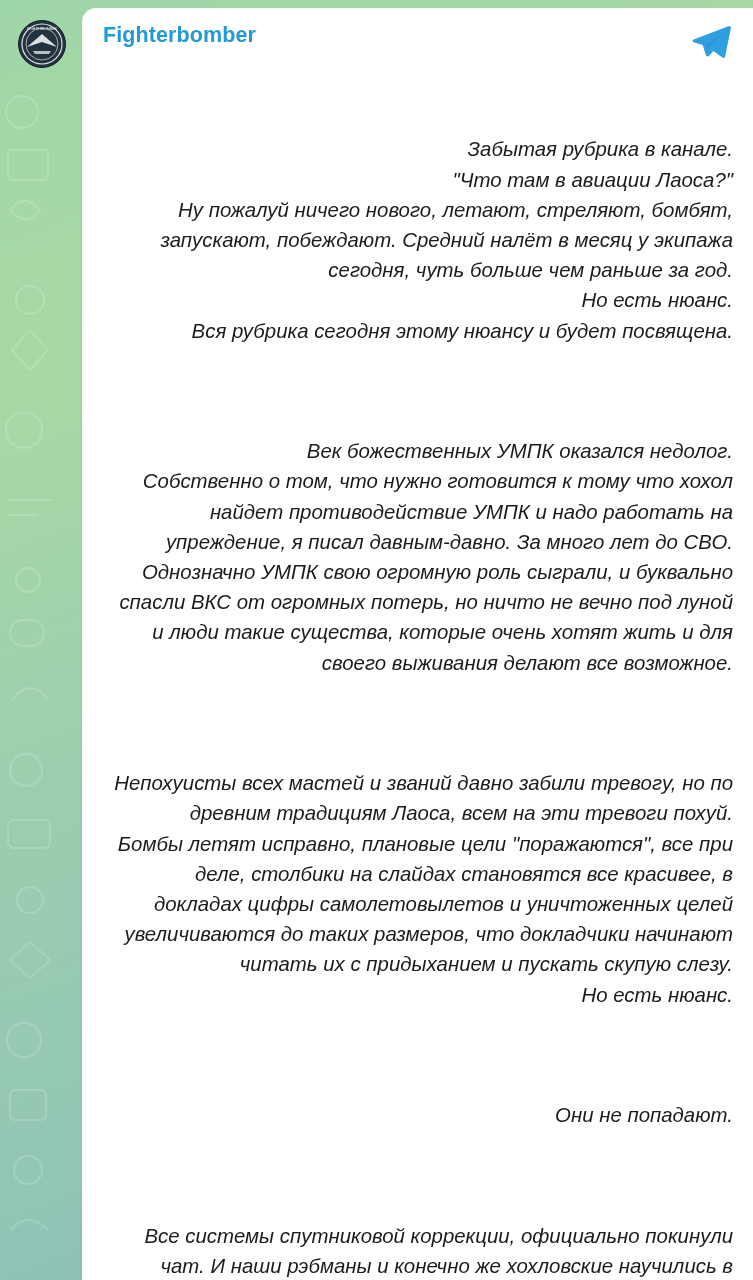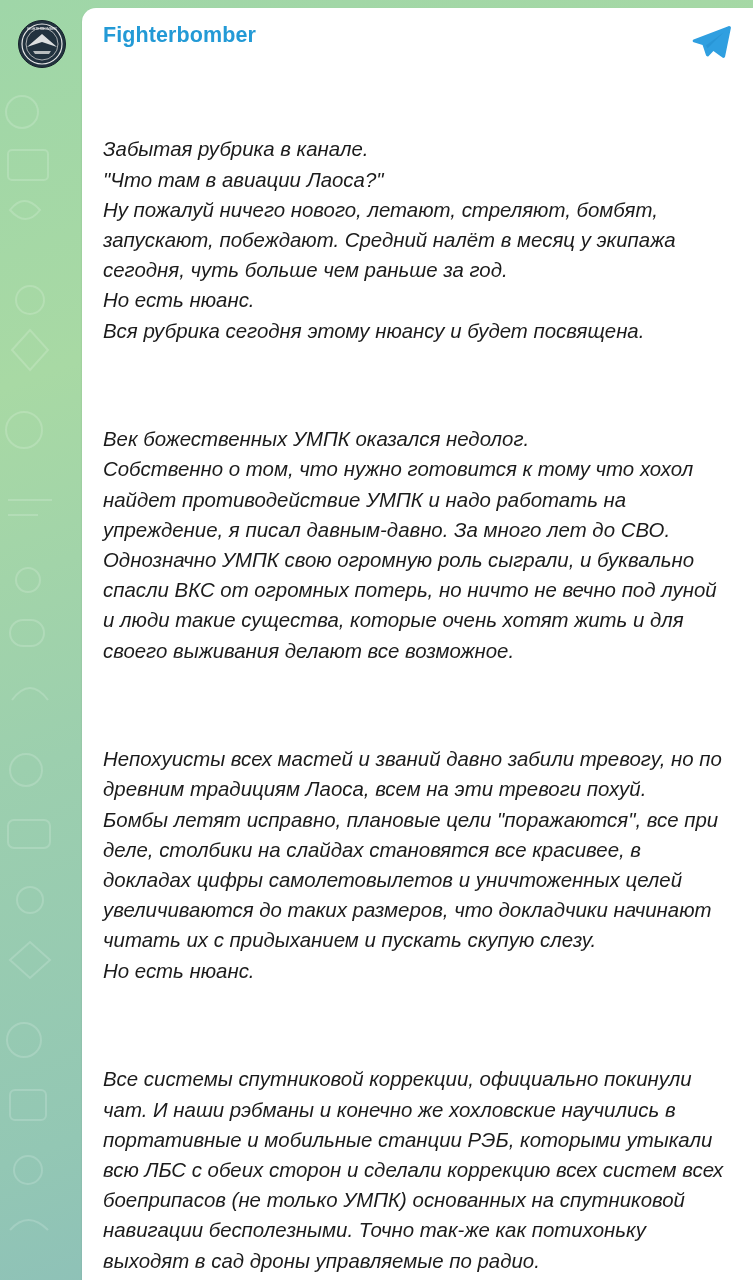--- a/index.html
+++ b/index.html
@@ -22,20 +22,21 @@
     opacity: 0.30;
     pointer-events: none;
   }
 
   .chat-wrap {
     position: absolute;
     left: 0;
     top: 0;
     width: 753px;
     height: 1280px;
+    text-align: right;
   }
 
   .avatar {
     position: absolute;
     left: 18px;
     top: 20px;
     width: 46px;
     height: 46px;
     border-radius: 50%;
     background: #20303c;
@@ -81,21 +82,21 @@
     margin-top: 10px;
     color: #1b1b1b;
     font-size: 20.4px;
     line-height: 30.2px;
     white-space: pre-wrap;
     word-wrap: break-word;
     letter-spacing: 0.01px;
   }
 
   .para { margin: 0 0 0 0; font-style: italic; }
-  .para + .para { margin-top: 18px; }
+  .para + .para { margin-top: 30px; }
 </style>
 </head>
 <body>
 
 <div class="doodle-layer">
   <svg width="753" height="1280" viewBox="0 0 753 1280" xmlns="http://www.w3.org/2000/svg">
     <g fill="none" stroke="#ffffff" stroke-opacity="0.55" stroke-width="2">
       <circle cx="22" cy="112" r="16"></circle>
       <rect x="8" y="150" width="40" height="30" rx="4"></rect>
       <path d="M10 210 q14 -18 30 0 q-14 18 -30 0 z"></path>
@@ -149,17 +150,18 @@
 "Что там в авиации Лаоса?"
 Ну пожалуй ничего нового, летают, стреляют, бомбят, запускают, побеждают. Средний налёт в месяц у экипажа сегодня, чуть больше чем раньше за год.
 Но есть нюанс.
 Вся рубрика сегодня этому нюансу и будет посвящена.</div>
       <div class="para">Век божественных УМПК оказался недолог.
 Собственно о том, что нужно готовится к тому что хохол найдет противодействие УМПК и надо работать на упреждение, я писал давным-давно. За много лет до СВО.
 Однозначно УМПК свою огромную роль сыграли, и буквально спасли ВКС от огромных потерь, но ничто не вечно под луной и люди такие существа, которые очень хотят жить и для своего выживания делают все возможное.</div>
       <div class="para">Непохуисты всех мастей и званий давно забили тревогу, но по древним традициям Лаоса, всем на эти тревоги похуй.
 Бомбы летят исправно, плановые цели "поражаются", все при деле, столбики на слайдах становятся все красивее, в докладах цифры самолетовылетов и уничтоженных целей увеличиваются до таких размеров, что докладчики начинают читать их с придыханием и пускать скупую слезу.
 Но есть нюанс.</div>
+      <div class="para">Они не попадают.</div>
       <div class="para">Все системы спутниковой коррекции, официально покинули чат. И наши рэбманы и конечно же хохловские научились в портативные и мобильные станции РЭБ, которыми утыкали всю ЛБС с обеих сторон и сделали коррекцию всех систем всех боеприпасов (не только УМПК) основанных на спутниковой навигации бесполезными. Точно так-же как потихоньку выходят в сад дроны управляемые по радио.</div>
     </div>
 
   </div>
 </div>
 
 </body></html>

